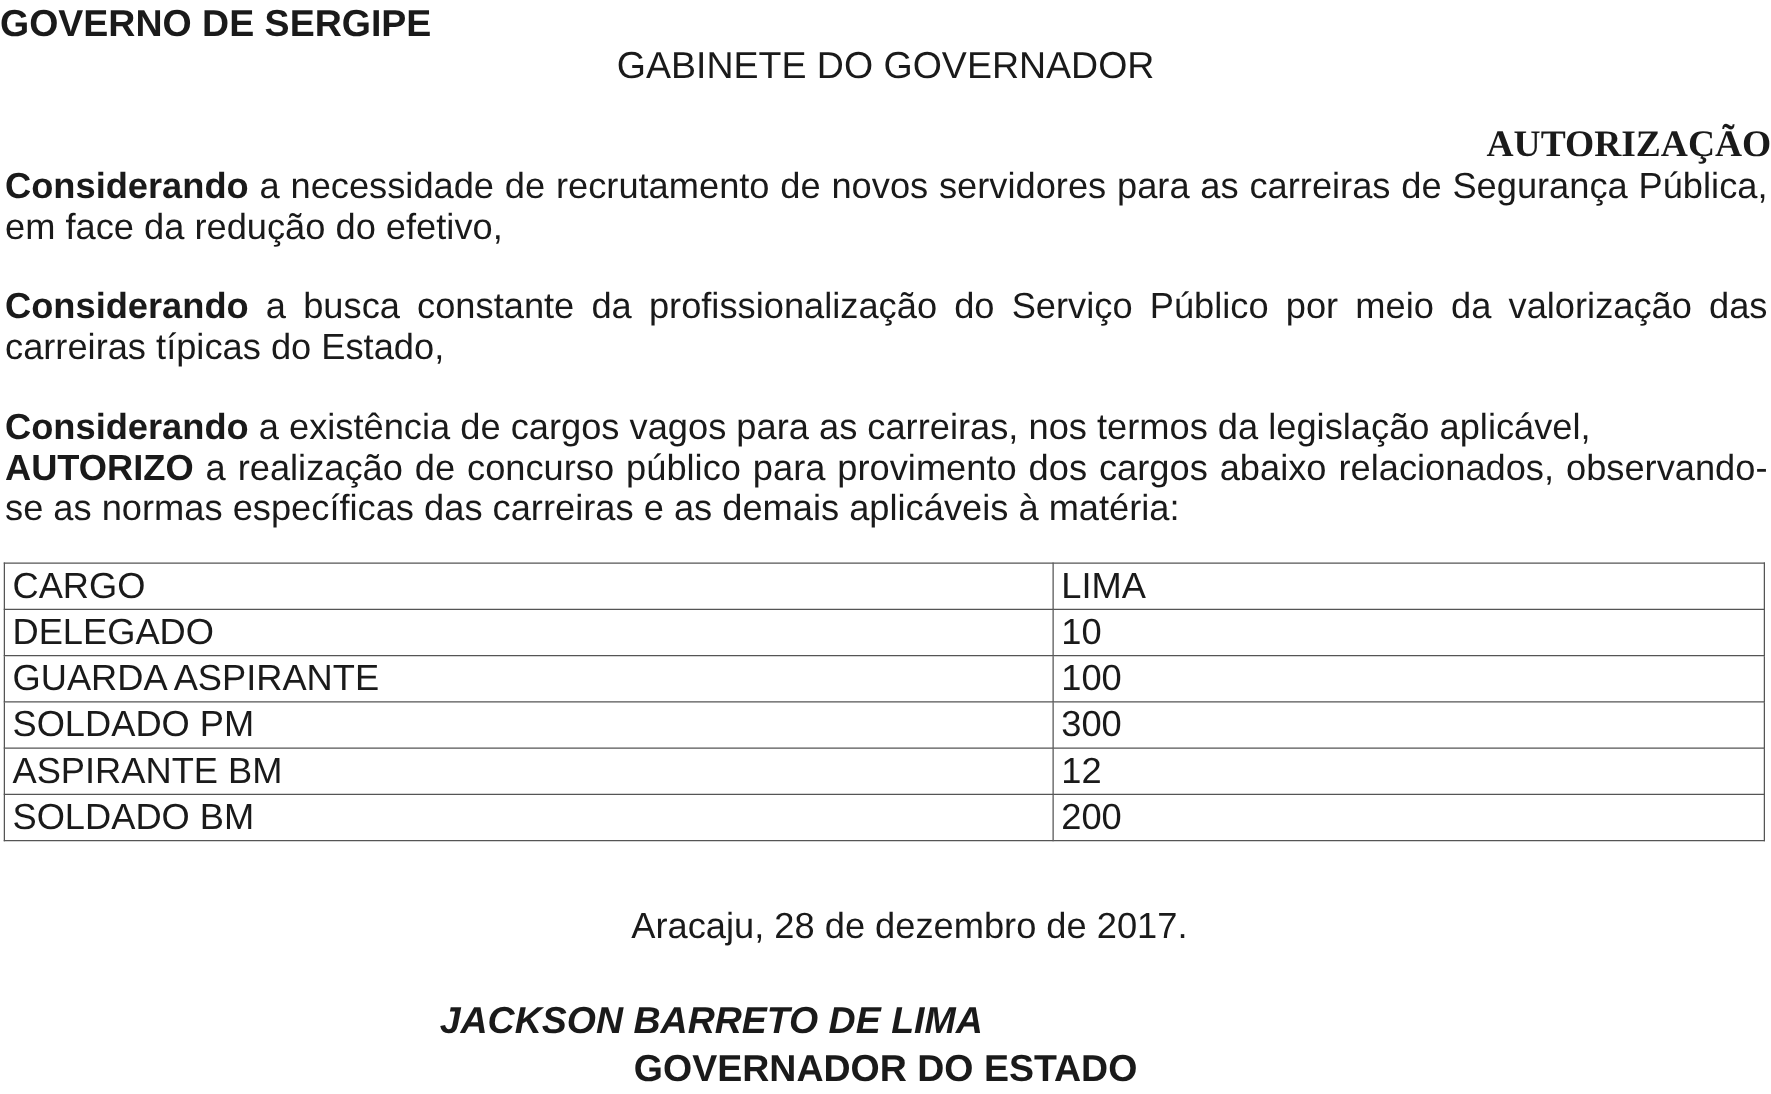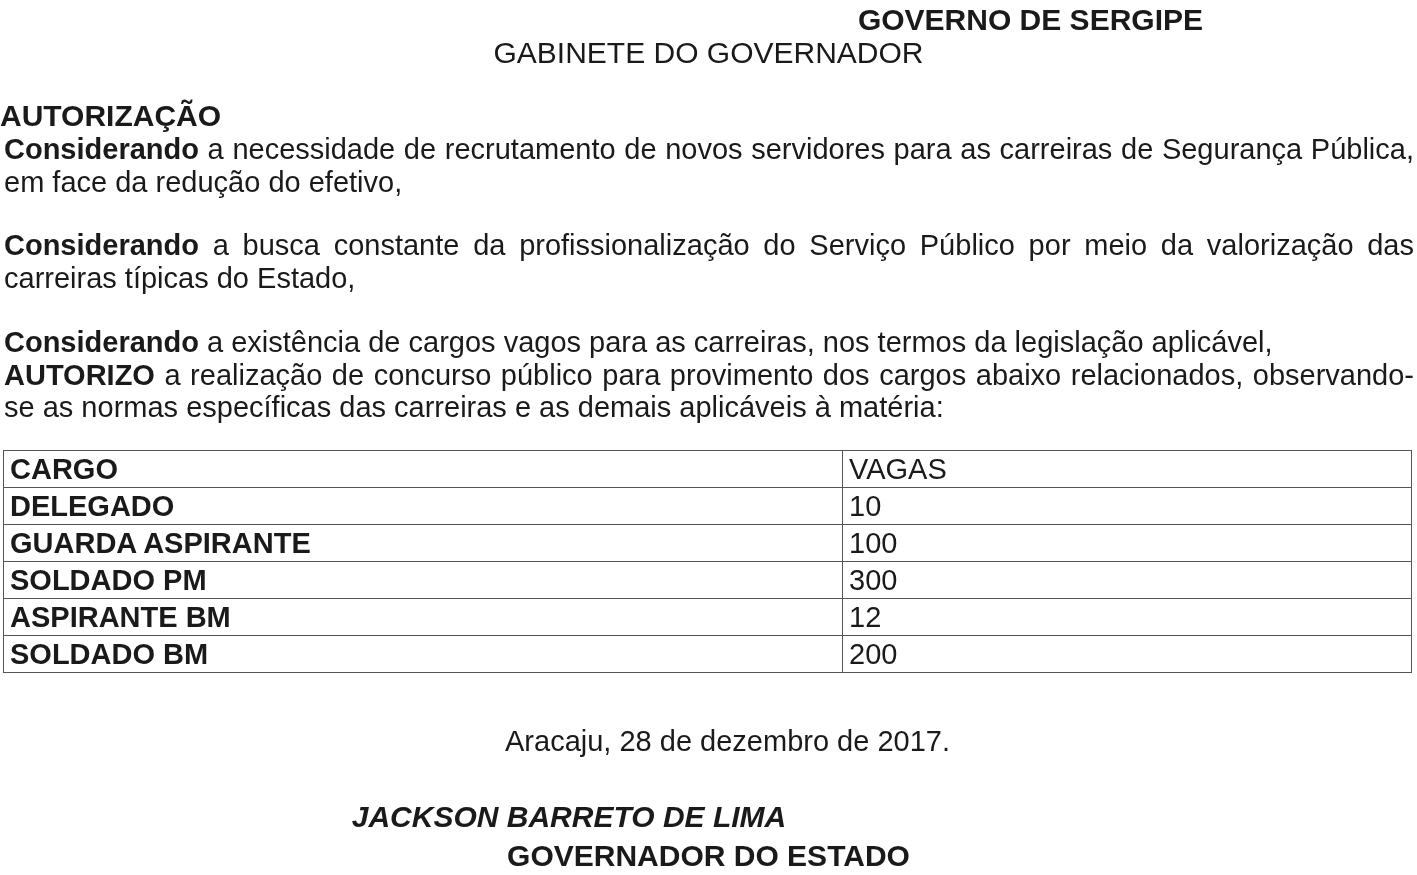--- a/index.html
+++ b/index.html
@@ -1,27 +1,27 @@
 <!DOCTYPE html>
 <html><head>
 <meta charset="utf-8">
 <style>
   html, body { margin: 0; padding: 0; background: #ffffff; }
   body { width: 1417px; height: 875px; overflow: hidden; font-family: "Liberation Sans", sans-serif; color: #1a1a1a; position: relative; }
-  .header1 { position: absolute; top: 3px; left: 0; width: 1203px; text-align: right; font-size: 30px; font-weight: bold; line-height: 34px; }
+  .header1 { position: absolute; top: 3px; left: 0; width: 1203px; text-align: left; font-size: 30px; font-weight: bold; line-height: 34px; }
   .header2 { position: absolute; top: 36px; left: 0; width: 1417px; text-align: center; font-size: 30px; line-height: 34px; }
-  .title { position: absolute; top: 99px; left: 0; width: 1417px; text-align: left; font-size: 30px; font-weight: bold; line-height: 34px; }
+  .title { position: absolute; top: 99px; left: 0; width: 1417px; text-align: right; font-size: 30px; font-weight: bold; line-height: 34px; font-family: Liberation Serif, serif; }
   .para { position: absolute; left: 4px; width: 1410px; font-size: 29px; line-height: 32.5px; text-align: justify; text-align-last: left; }
   .p1 { top: 133px; }
   .p2 { top: 229px; }
   .p3 { top: 326px; }
   .para b { font-weight: bold; }
   table { position: absolute; top: 450px; left: 3px; width: 1409px; border-collapse: collapse; font-size: 29px; }
   td { border: 1.5px solid #555; padding: 0 6px; height: 36px; line-height: 34px; vertical-align: middle; }
-  td.c1 { width: 826px; font-weight: bold; }
+  td.c1 { width: 826px; }
   .date { position: absolute; top: 724px; left: 0; width: 1417px; text-align: center; font-size: 29px; line-height: 34px; padding-left: 19px; }
   .sig1 { position: absolute; top: 800px; left: 0; width: 1138px; text-align: center; font-size: 30px; font-weight: bold; font-style: italic; line-height: 34px; }
   .sig2 { position: absolute; top: 839px; left: 0; width: 1417px; text-align: center; font-size: 30px; font-weight: bold; line-height: 34px; }
 </style>
 </head>
 <body>
 
 <div class="header1">GOVERNO DE SERGIPE</div>
 <div class="header2">GABINETE DO GOVERNADOR</div>
 <div class="title">AUTORIZAÇÃO</div>
@@ -29,21 +29,21 @@
 <div class="para p1"><b>Considerando</b><span> a necessidade de recrutamento de novos servidores para as carreiras de Segurança Pública, em face da redução do efetivo,</span></div>
 
 <div class="para p2"><b>Considerando</b><span> a busca constante da profissionalização do Serviço Público por meio da valorização das carreiras típicas do Estado,</span></div>
 
 <div class="para p3"><b>Considerando</b><span> a existência de cargos vagos para as carreiras, nos termos da legislação aplicável,</span><br><b>AUTORIZO</b><span> a realização de concurso público para provimento dos cargos abaixo relacionados, observando-se as normas específicas das carreiras e as demais aplicáveis à matéria:</span></div>
 
 <table>
   <tbody>
       <tr>
     <td class="c1">CARGO</td>
-    <td>VAGAS</td>
+    <td>LIMA</td>
   </tr>
   <tr>
     <td class="c1">DELEGADO</td>
     <td>10</td>
   </tr>
   <tr>
     <td class="c1">GUARDA ASPIRANTE</td>
     <td>100</td>
   </tr>
   <tr>

